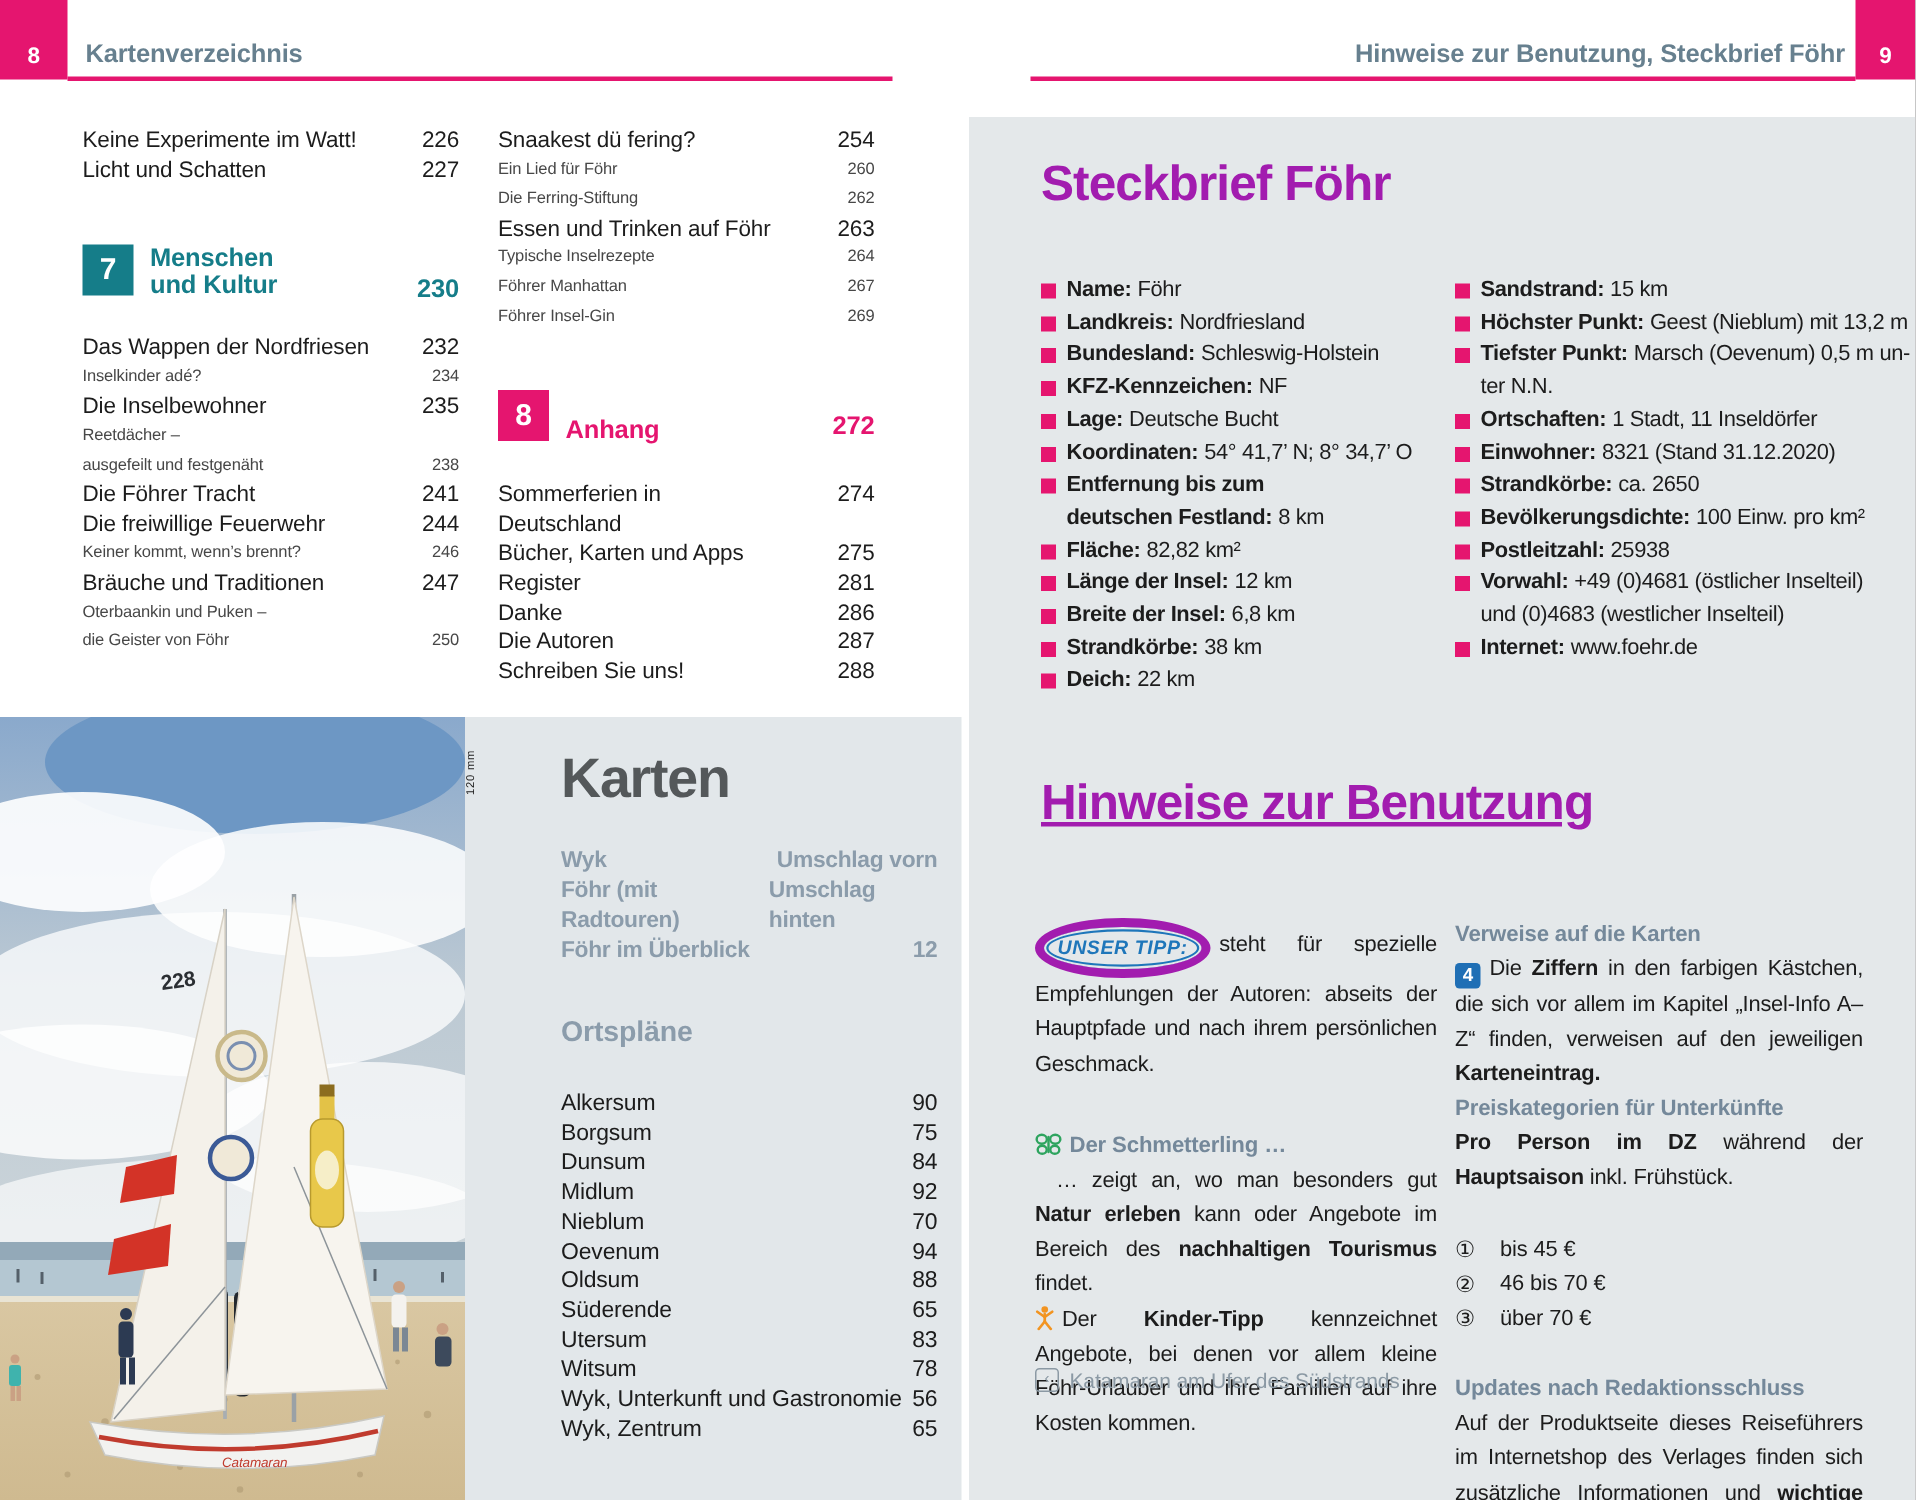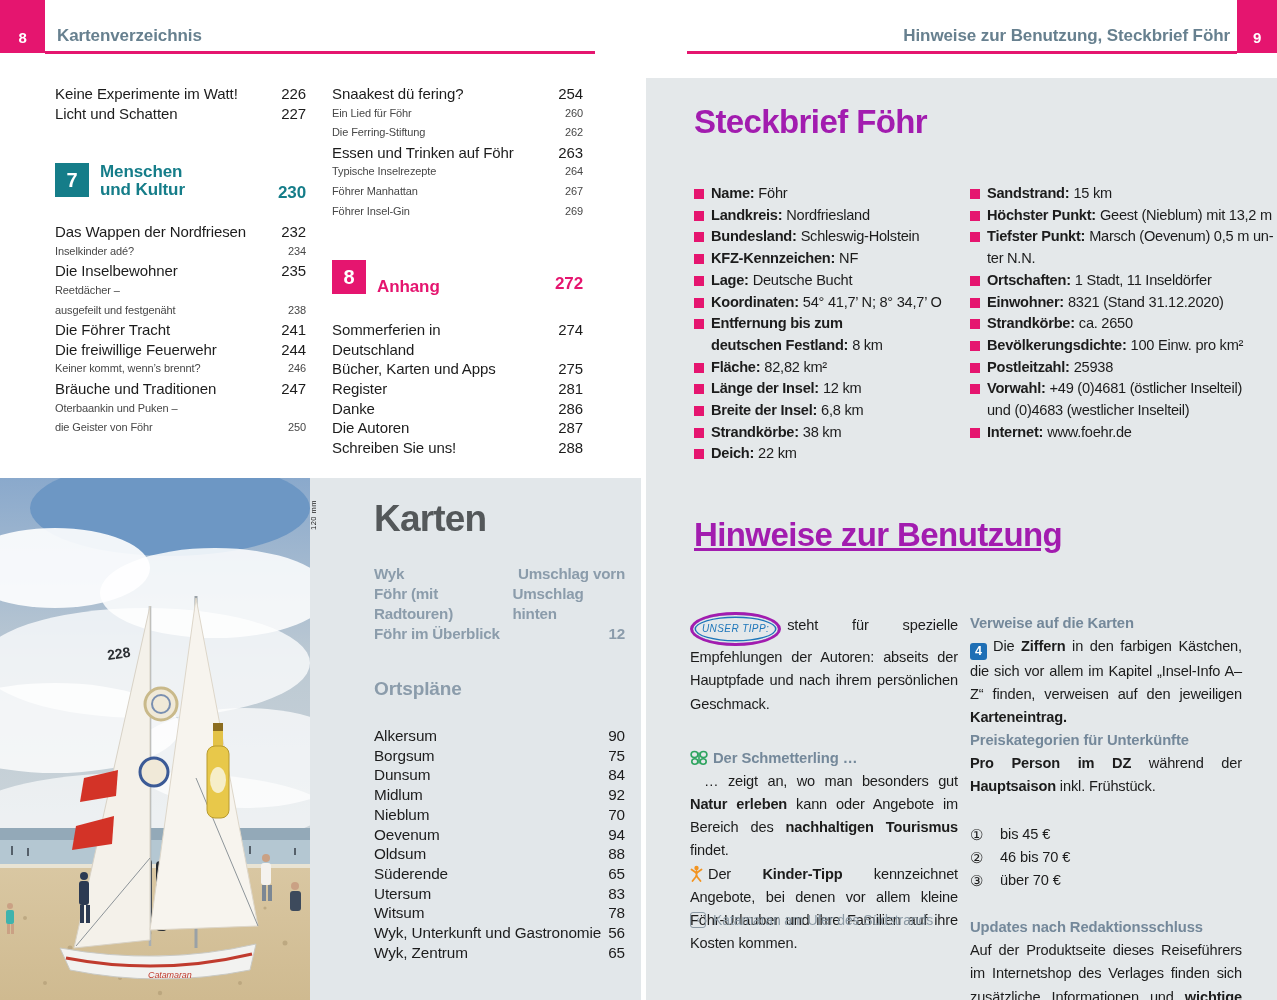--- a/index.html
+++ b/index.html
@@ -61,22 +61,22 @@
   .sb-row .b:empty{margin-right:0;}
   
   .hz-title{left:694px;top:516px;text-decoration:underline;}
   .hz-col{position:absolute;top:612px;}
   .hz-col1{left:690px;width:268px;} .hz-col2{left:970px;width:272px;}
   .hz-col p{margin:0;font-size:14.6px;line-height:23.2px;text-align:justify;letter-spacing:-0.15px;}
   .b{font-weight:700;}
   .section-head{font-weight:700;color:#74889a;font-size:14.8px;line-height:23px;}
   .mt14{margin-top:31px;} .mt24{margin-top:24px;}
   .indent{text-indent:14px;}
-  .badge{display:inline-block;border:3px solid #a21caf;border-radius:50%;color:#1e76ba;
-         font-weight:400;font-style:italic;font-size:10px;padding:2px 9px 3px;letter-spacing:.4px;
+  .badge{display:inline-block;border:6px solid #a21caf;border-radius:50%;color:#1e76ba;
+         font-weight:700;font-style:italic;font-size:13px;padding:2px 9px 3px;letter-spacing:.4px;
          box-shadow:inset 0 0 0 1.5px #e4e8ea, inset 0 0 0 3px #1e76ba;
          white-space:nowrap;vertical-align:-2px;margin-right:6px;}
   .numbox{display:inline-flex;width:17px;height:17px;background:#1f6fb5;border-radius:3px;color:#fff;
           font-weight:700;font-size:12.5px;align-items:center;justify-content:center;
           vertical-align:-3.5px;margin-right:6px;}
   .inline-icon{vertical-align:-3px;margin-right:5px;}
   .price-list{margin-top:24px;}
   .price-row{display:flex;line-height:23.2px;font-size:14.6px;}
   .price-row .circ{width:30px;font-size:15px;}
   .caption{position:absolute;left:690px;top:912px;color:#8b99a4;font-size:14px;

